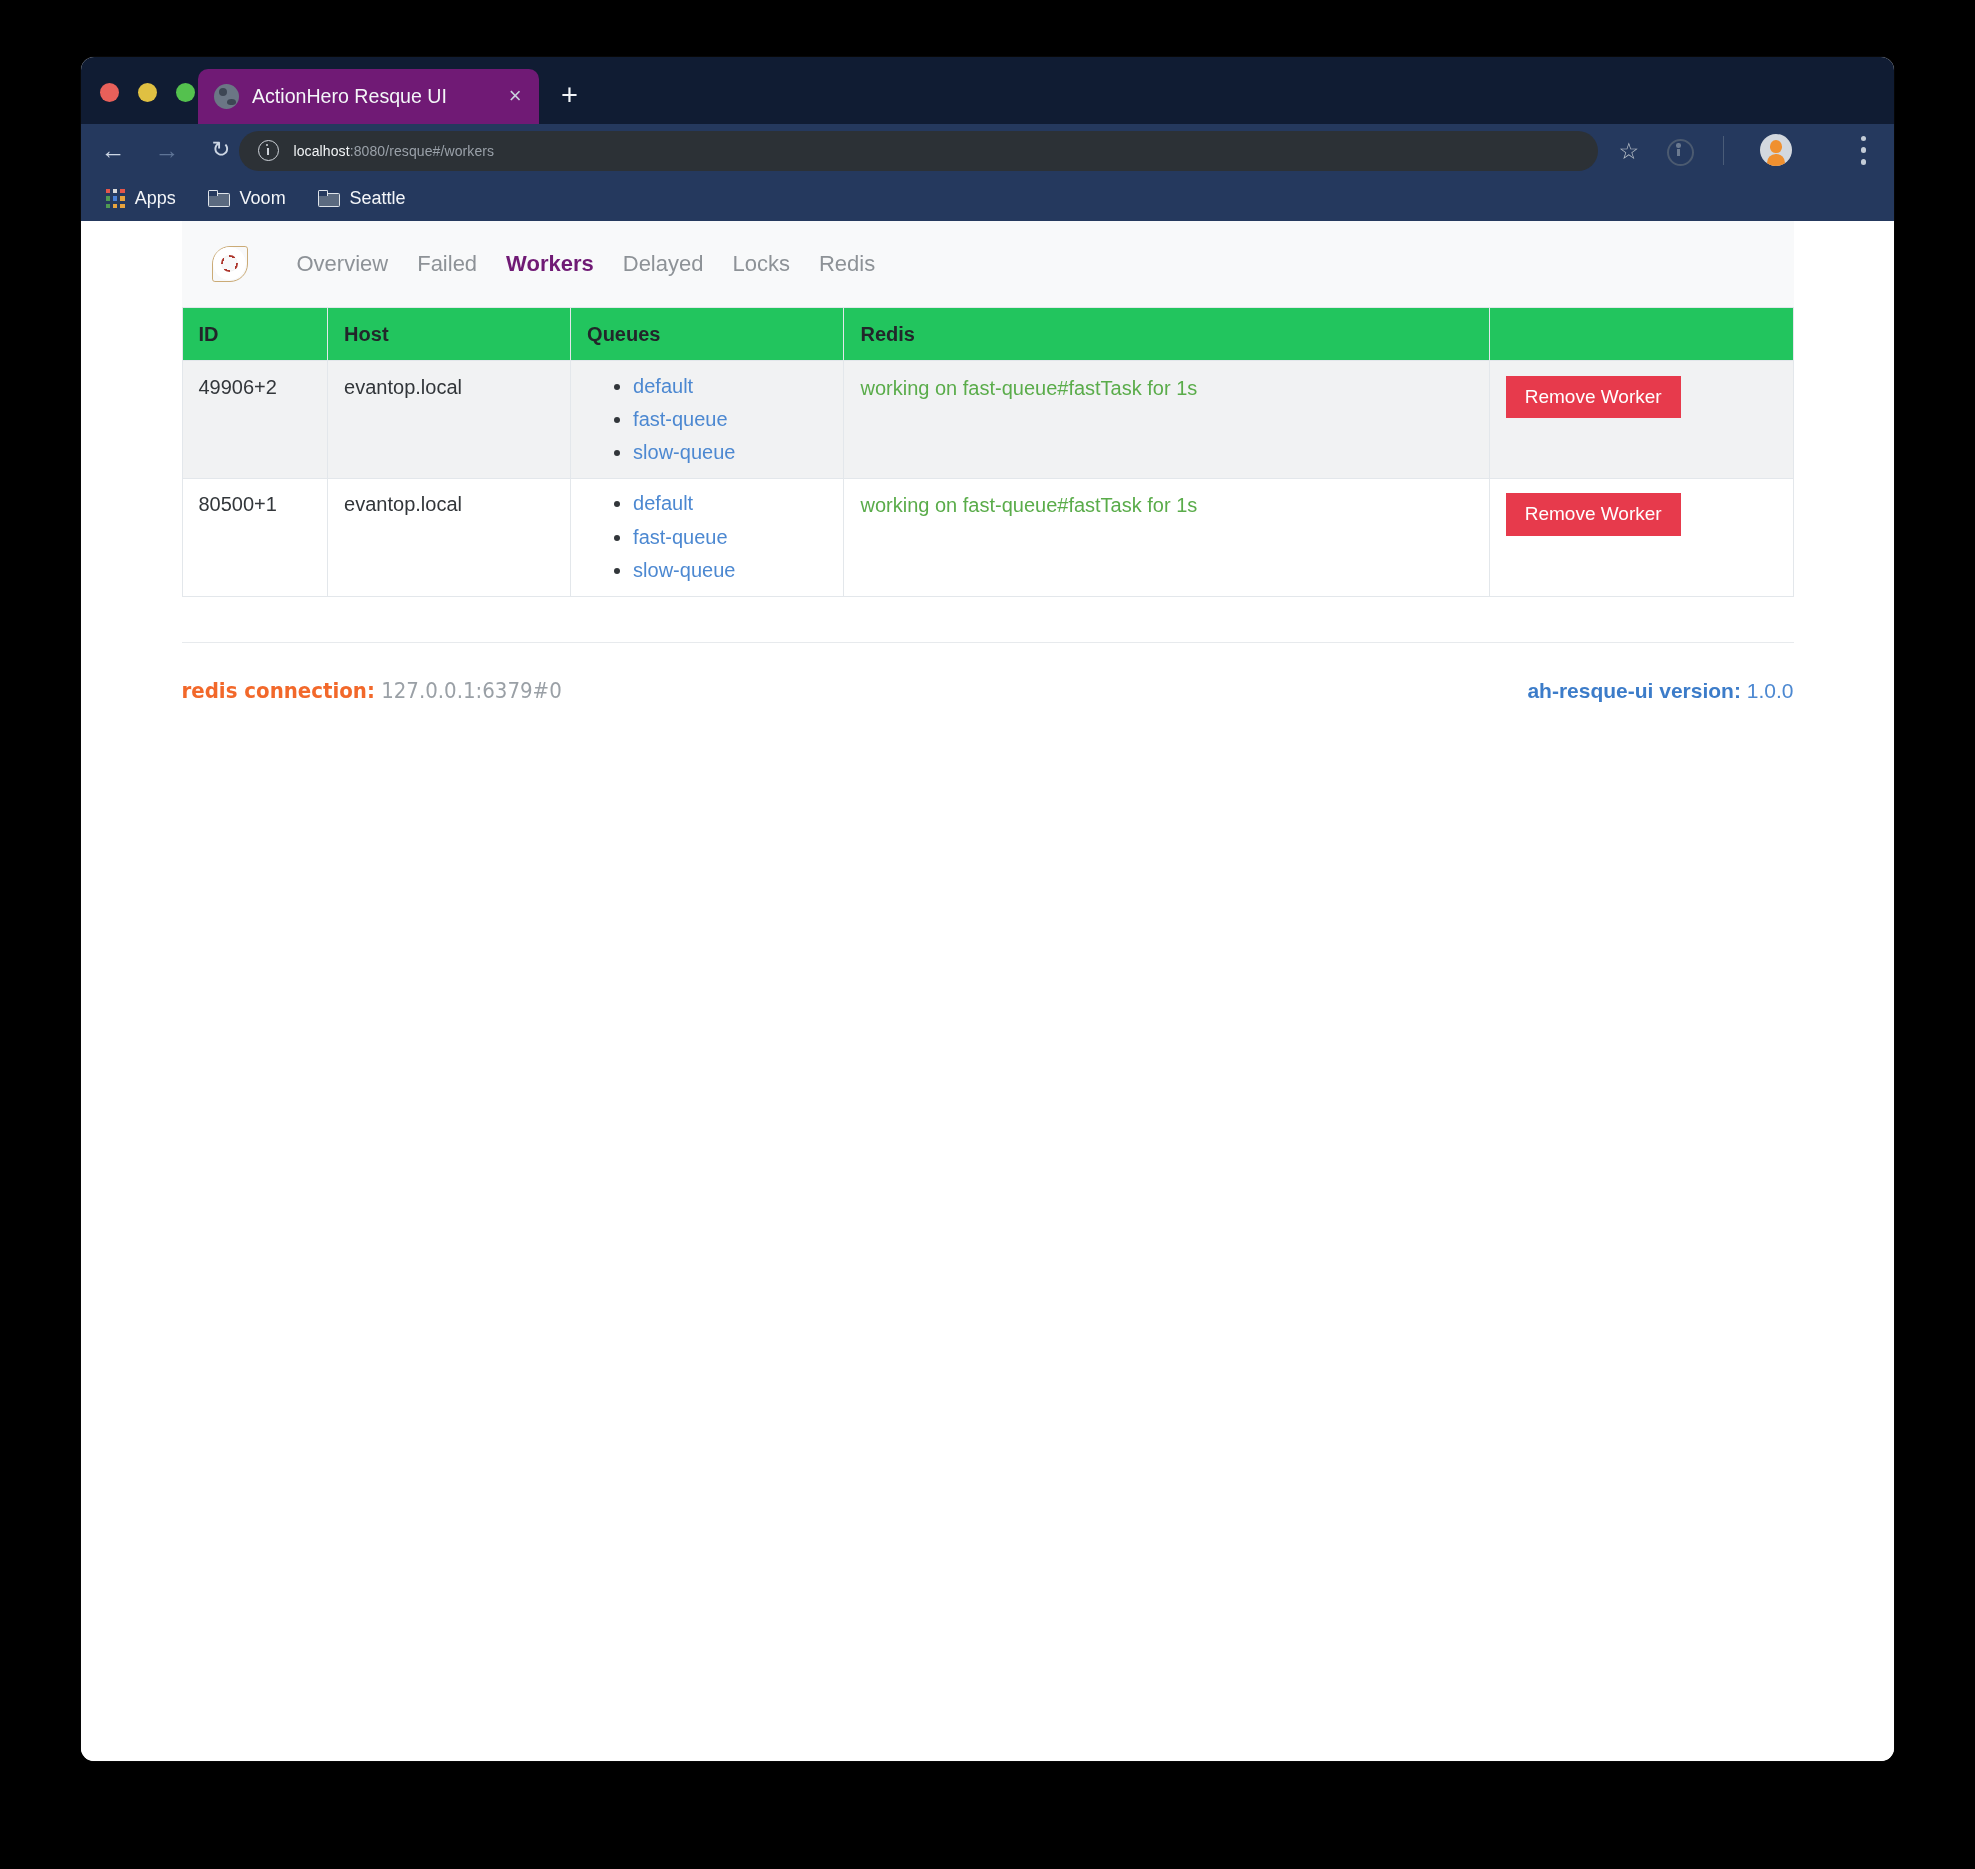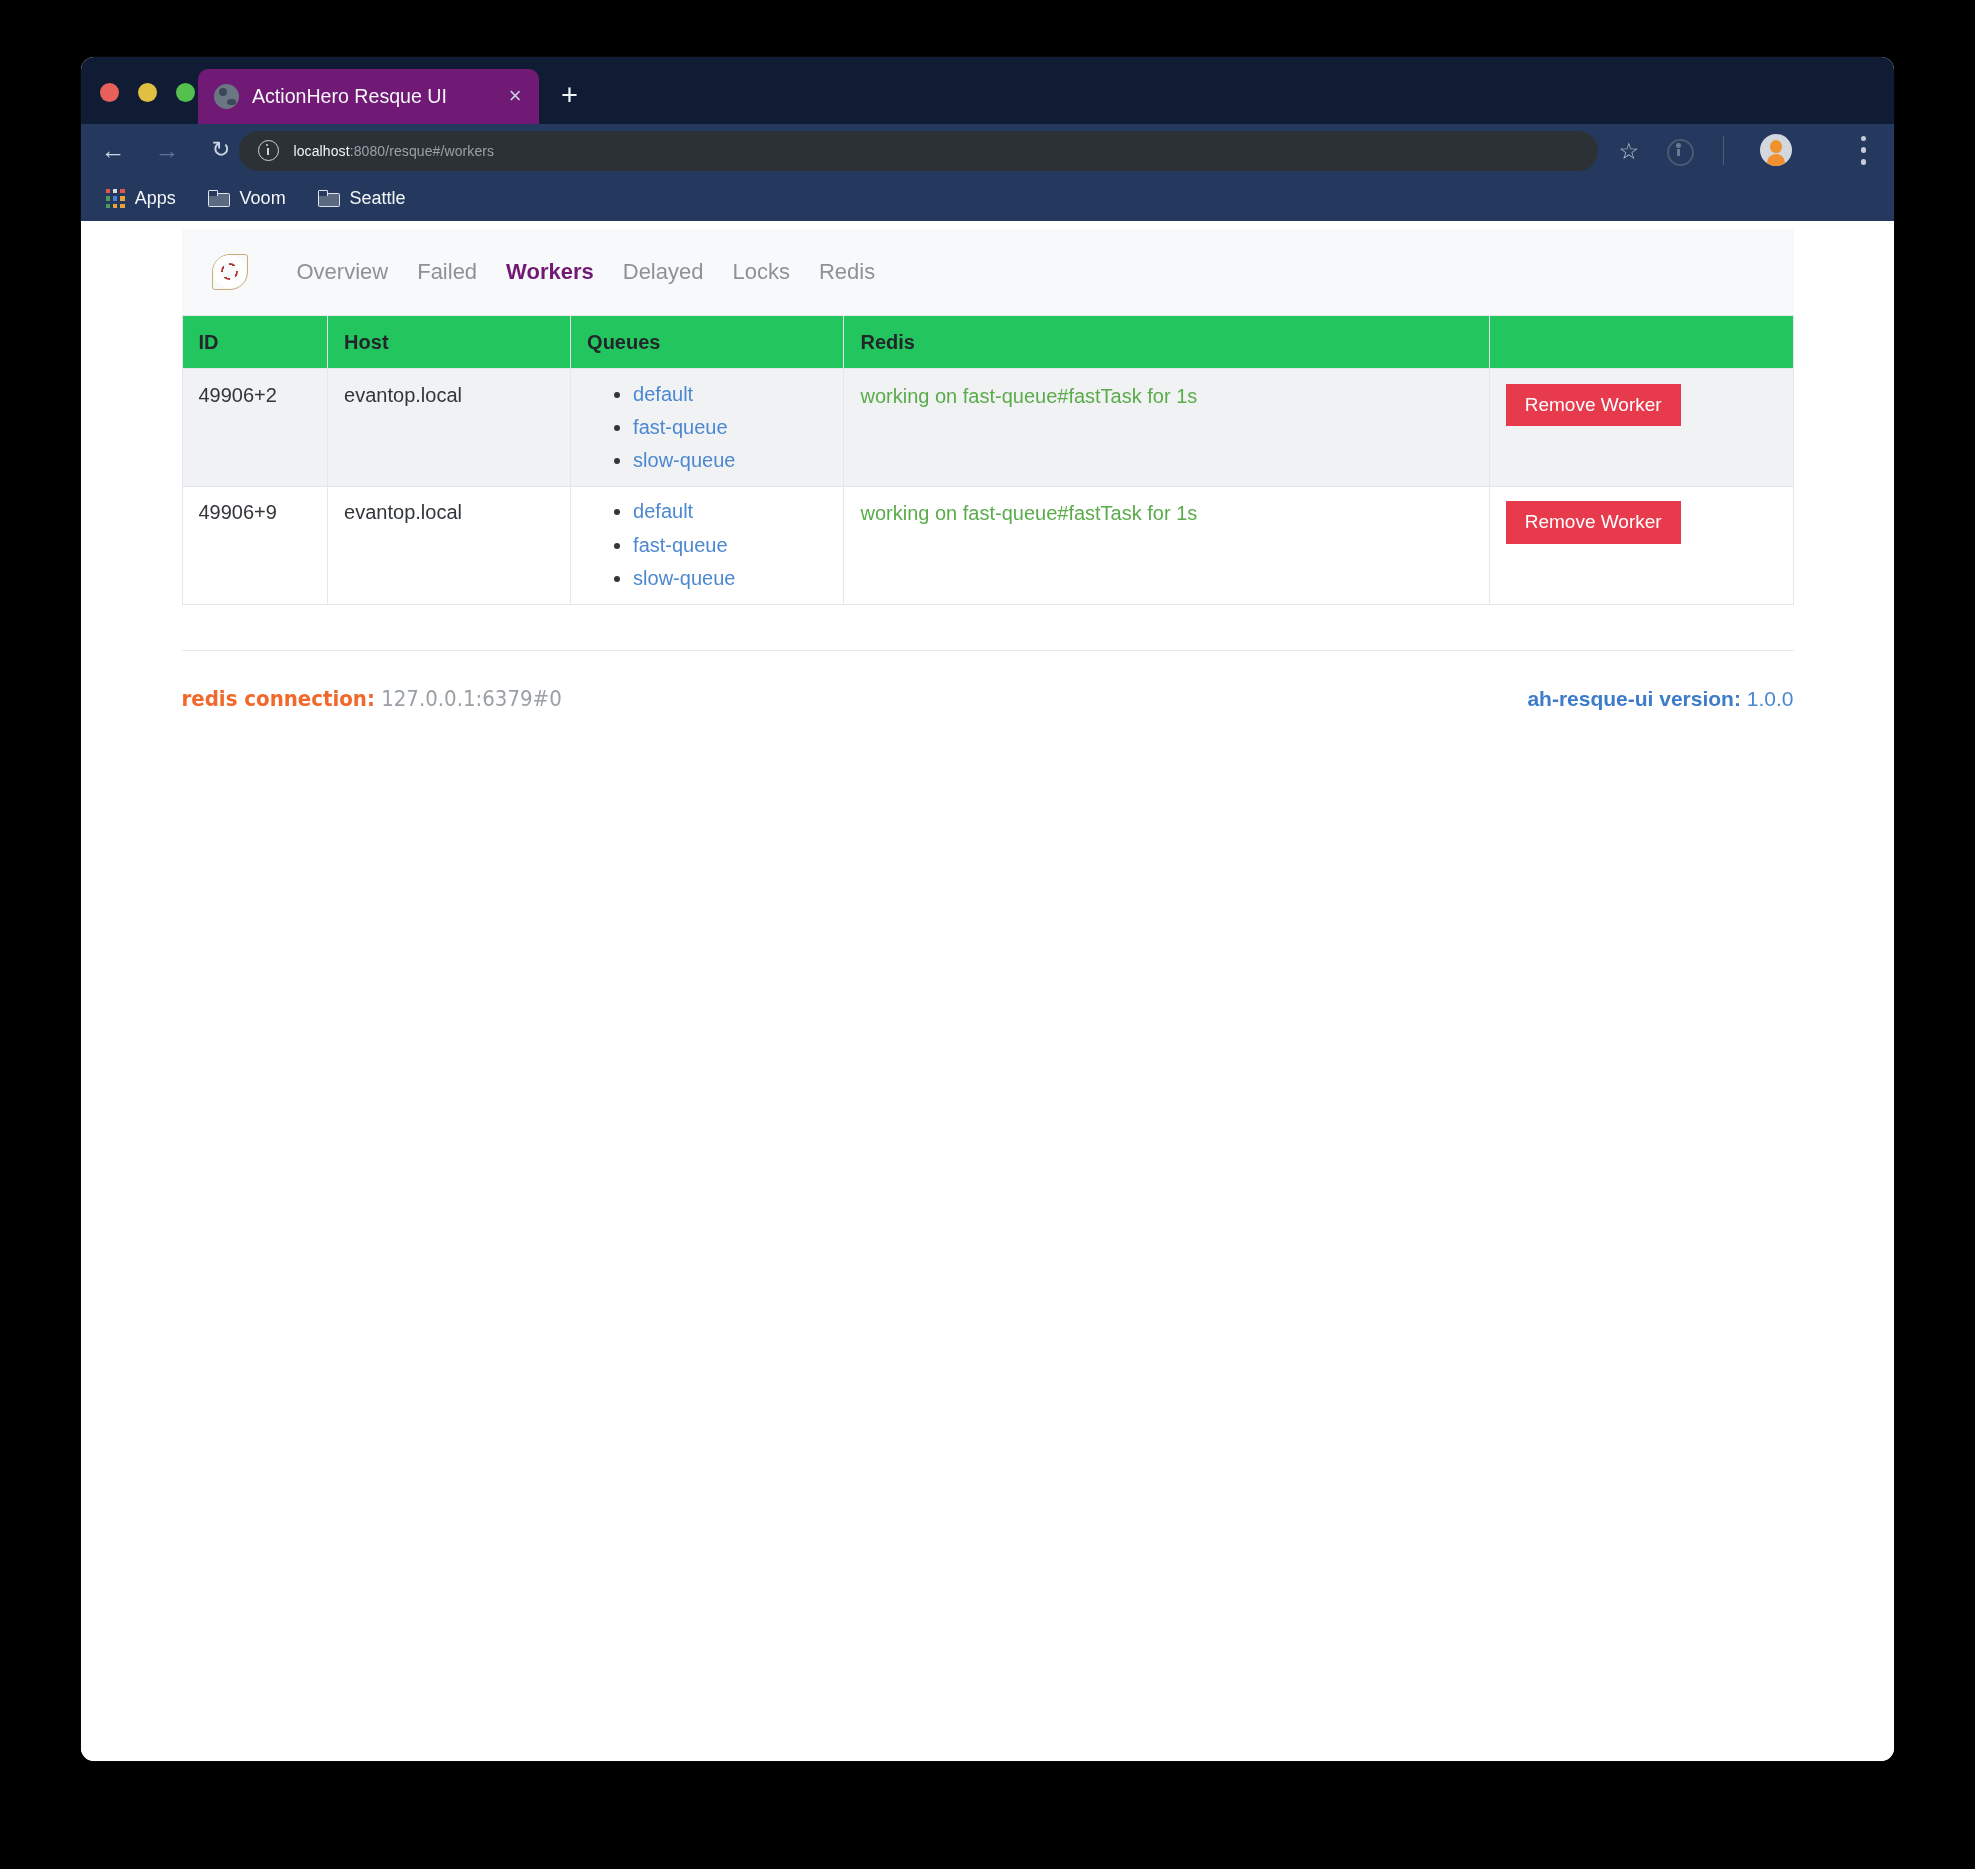--- a/index.html
+++ b/index.html
@@ -332,21 +332,21 @@
 
   
   .viewport {
     position: relative;
     height: calc(1704px - 67px - 52px - 45px);
     background: #ffffff;
     overflow: hidden;
   }
   .page {
     width: 1612px;
-    margin: 8px auto;
+    margin: 0 auto;
   }
 
   
   .app-nav {
     background: #f8f9fa;
     height: 86px;
     display: flex;
     align-items: center;
     padding-left: 26px;
     box-sizing: border-box;
@@ -614,21 +614,21 @@
               </ul>
             </td>
             <td>
               <span class="status-text">working on fast-queue#fastTask for 1s</span>
             </td>
             <td>
               <button class="btn-remove">Remove Worker</button>
             </td>
           </tr>
           <tr class="row-even">
-            <td>49906+9</td>
+            <td>80500+1</td>
             <td>evantop.local</td>
             <td>
               <ul class="queue-list">
                 <li><a class="queue-link">default</a></li>
                 <li><a class="queue-link">fast-queue</a></li>
                 <li><a class="queue-link">slow-queue</a></li>
               </ul>
             </td>
             <td>
               <span class="status-text">working on fast-queue#fastTask for 1s</span>

